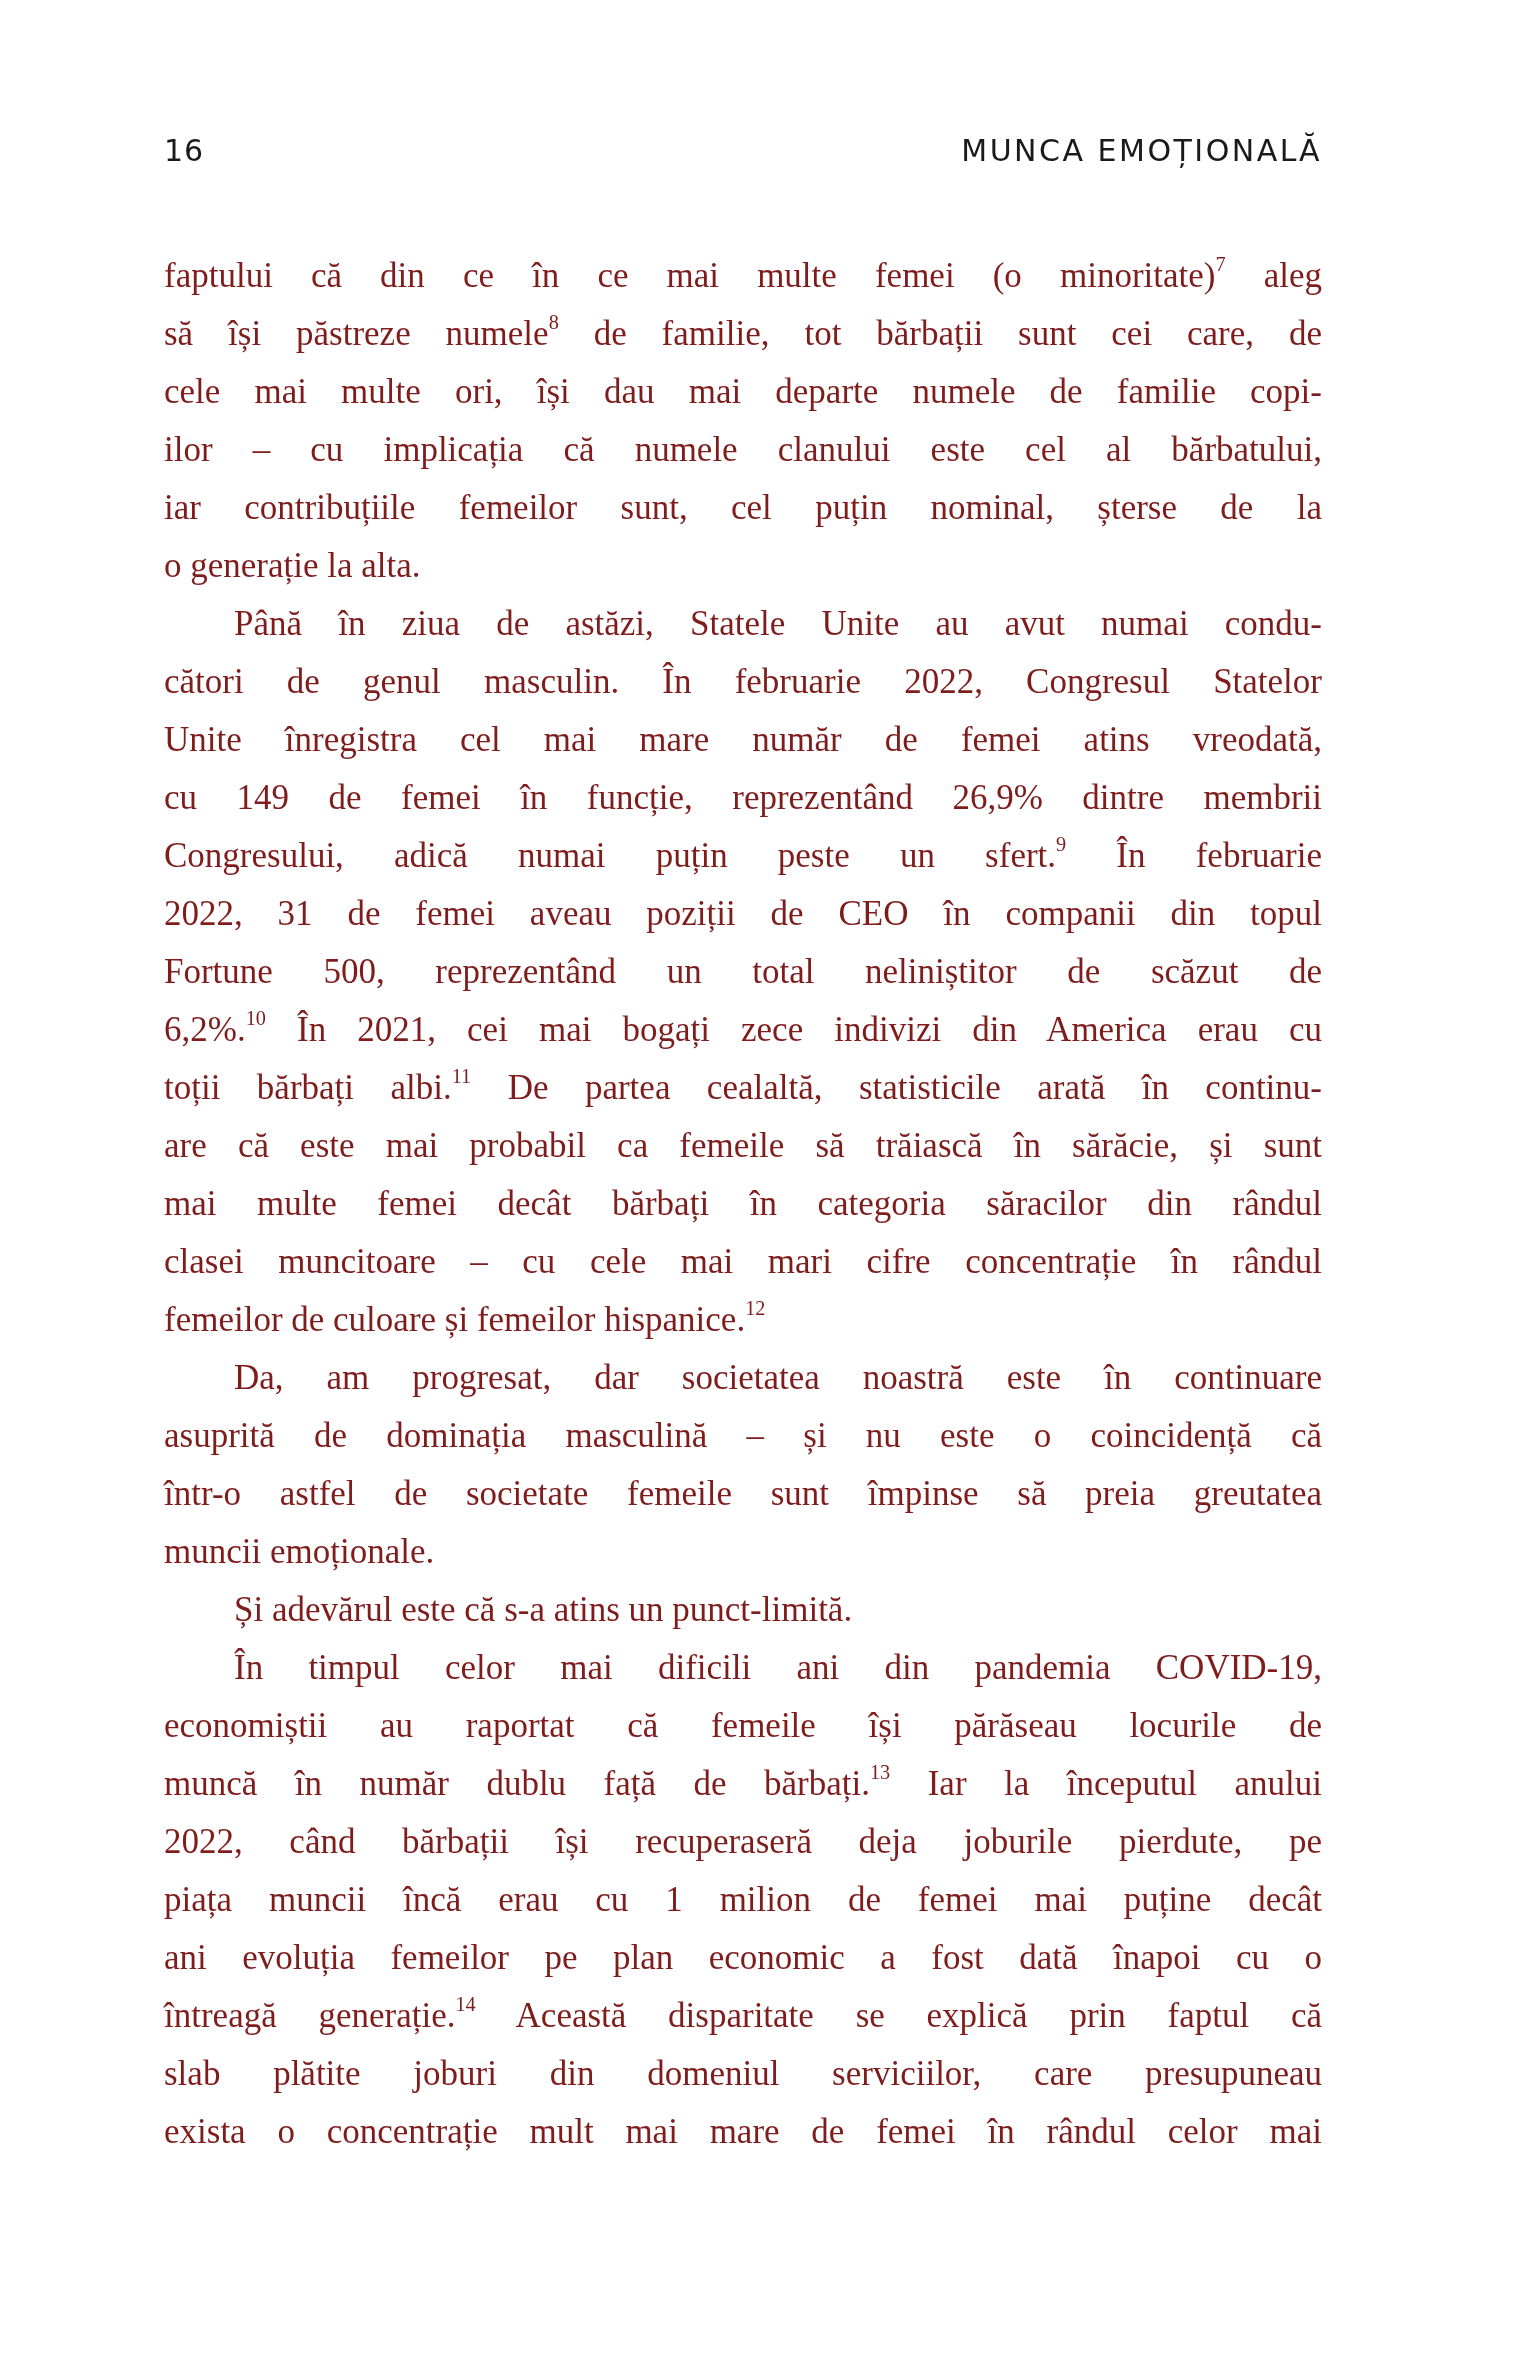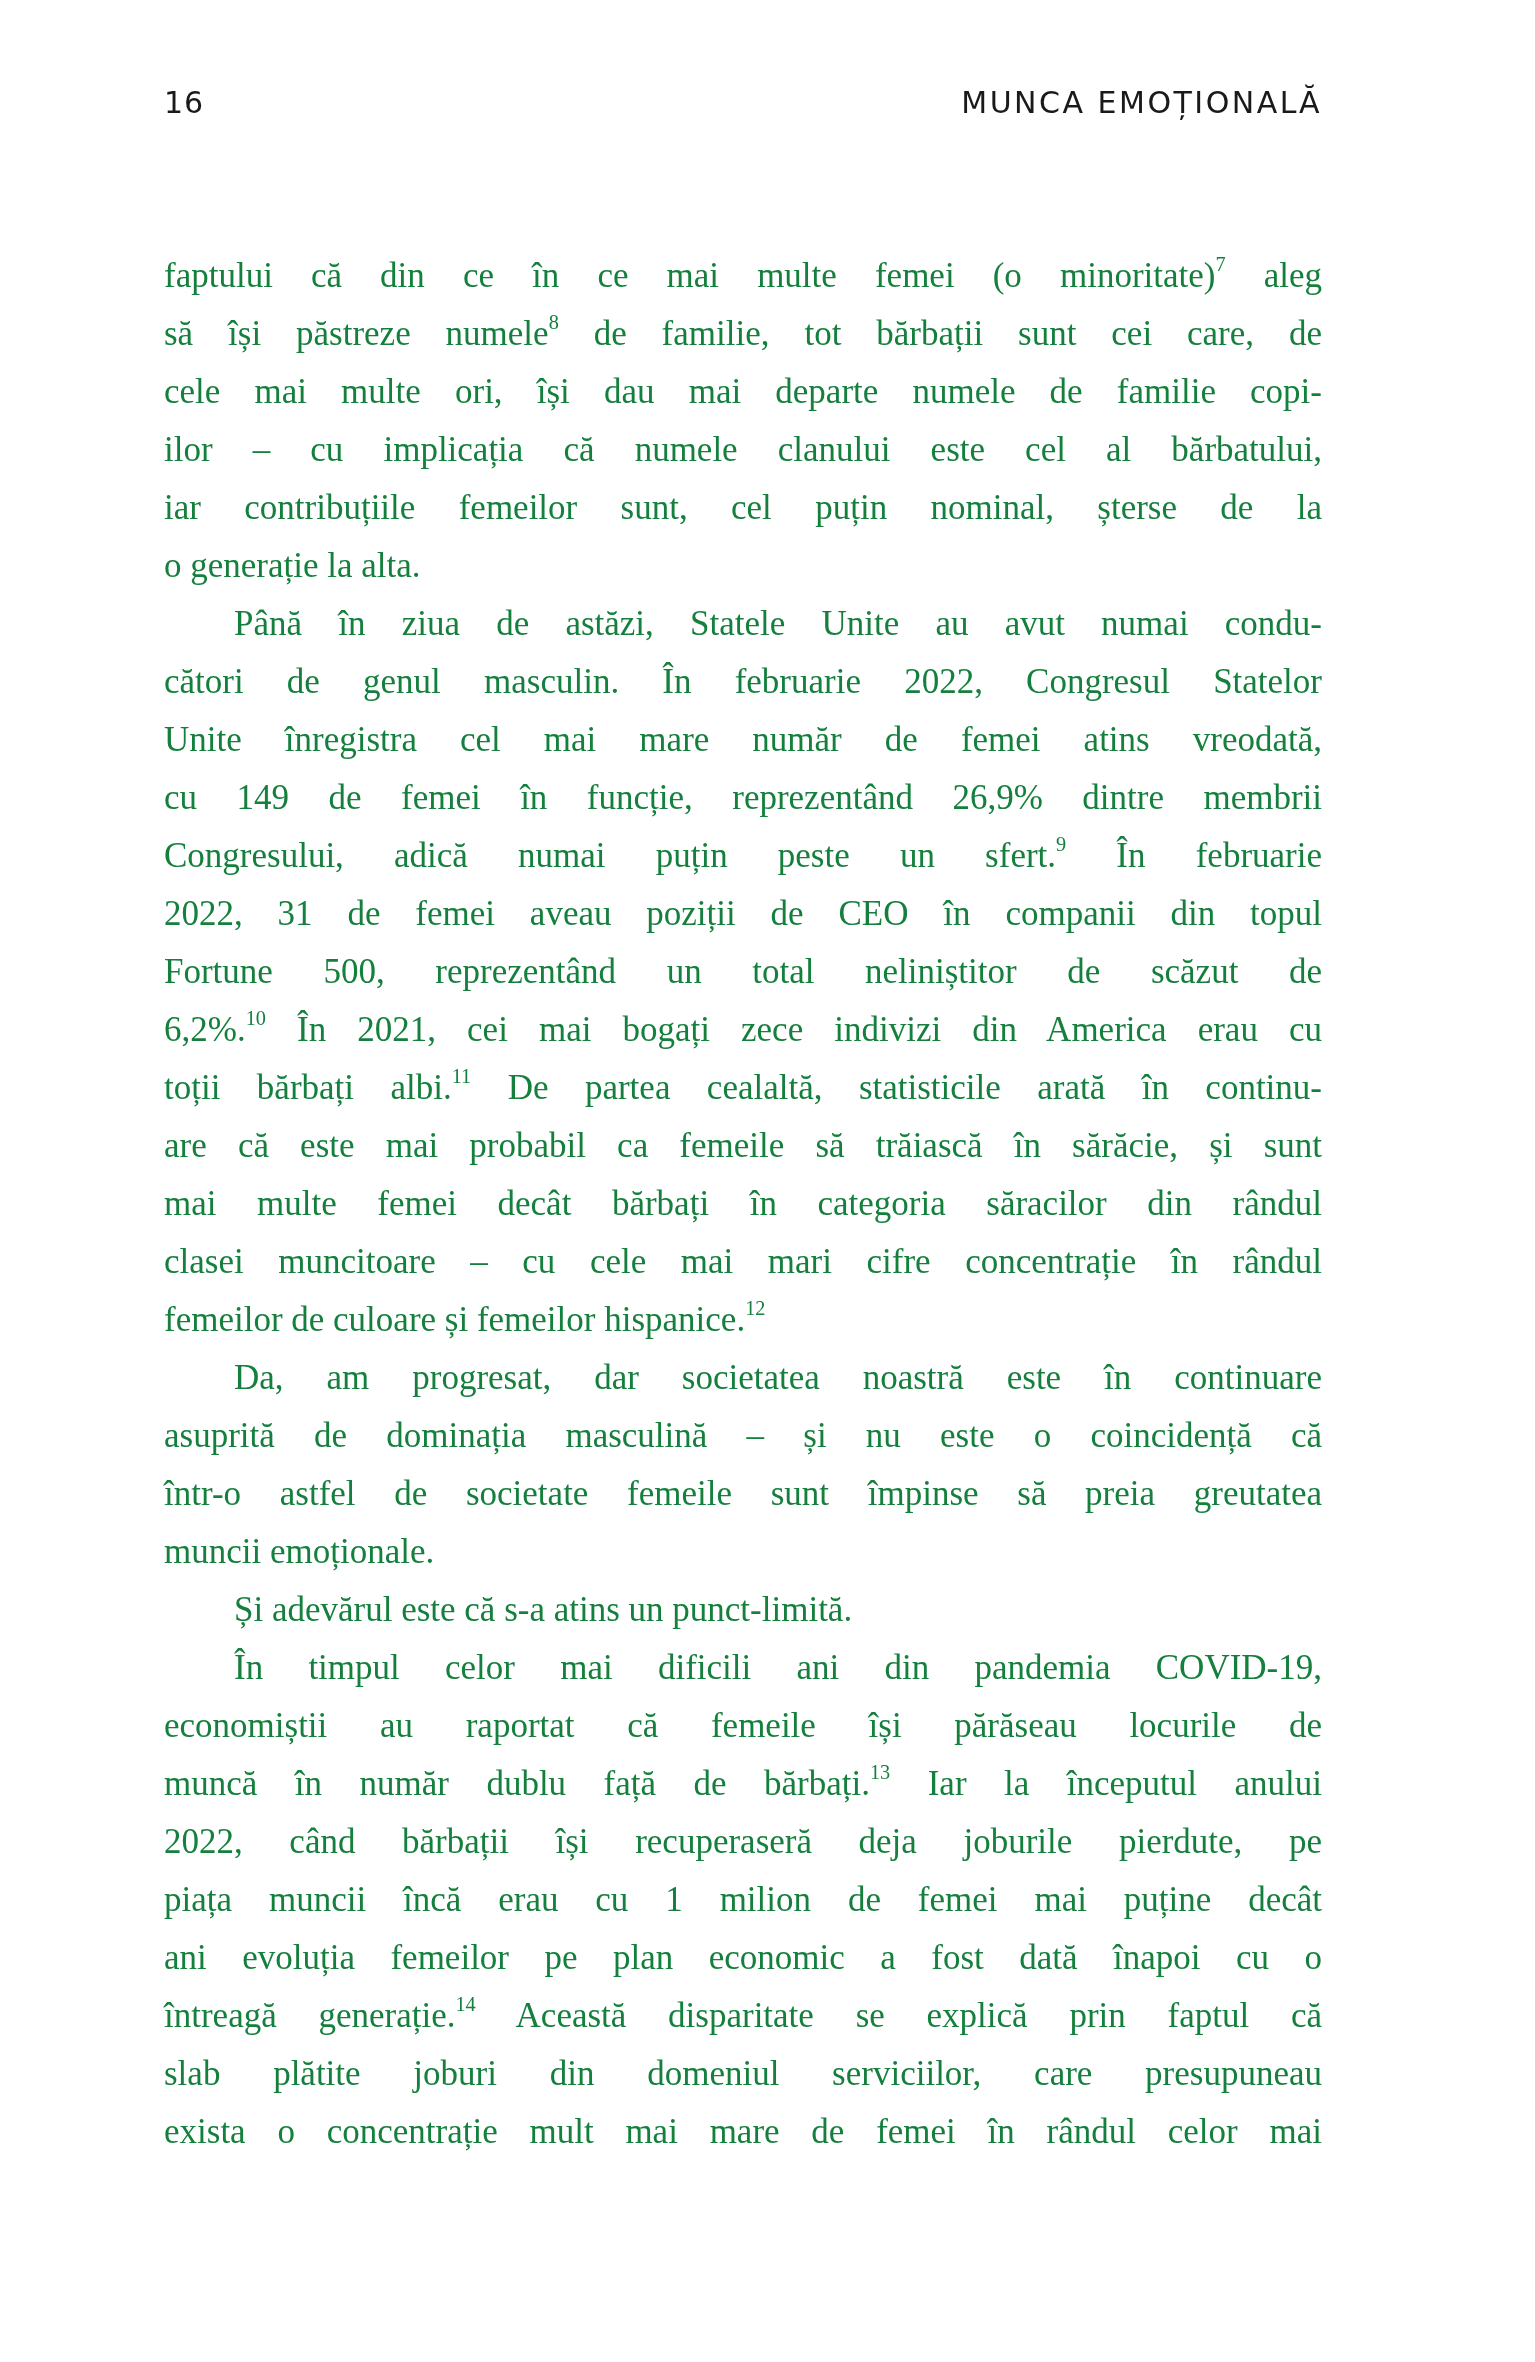--- a/index.html
+++ b/index.html
@@ -26,30 +26,31 @@
     font-family: "DejaVu Sans", "Liberation Sans", sans-serif;
     font-size: 30px;
     line-height: 34px;
     color: #1a1a1a;
   }
   .pagenum {
     letter-spacing: 1px;
   }
   .runtitle {
     letter-spacing: 2.5px;
+    margin-top: 48px;
   }
   .body-text {
     position: absolute;
     left: 164px;
     top: 247px;
     width: 1158px;
     font-family: "Liberation Serif", "DejaVu Serif", serif;
     font-size: 35px;
     line-height: 58px;
-    color: #15803d;
+    color: #7f1d1d;
   }
   .line {
     text-align: justify;
     text-align-last: justify;
     white-space: normal;
   }
   .line.last {
     text-align-last: left;
   }
   .line.indent {

